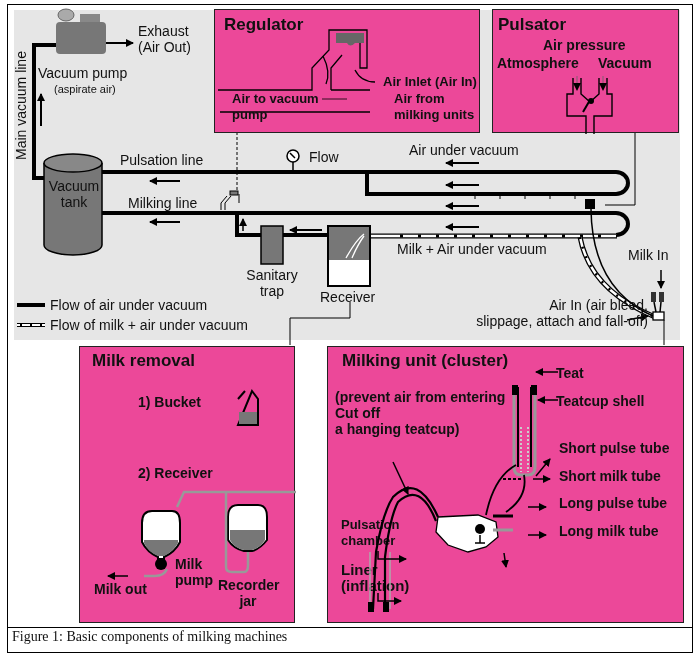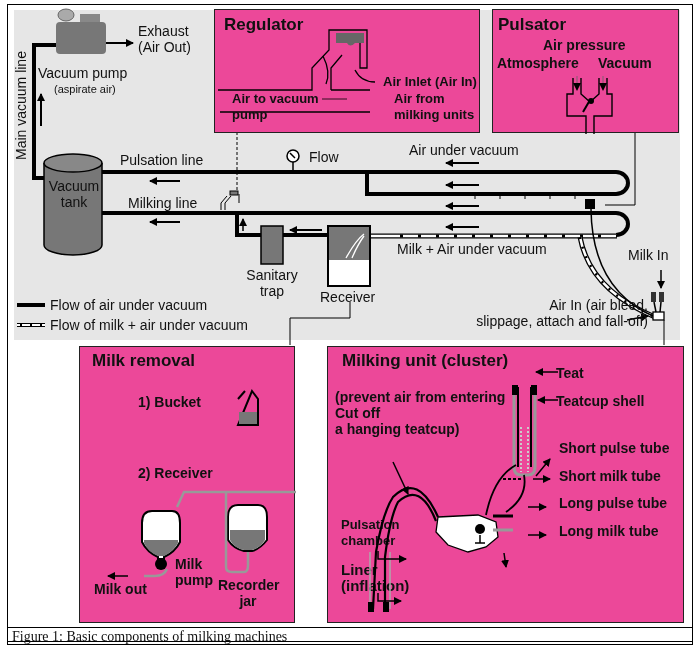--- a/index.html
+++ b/index.html
@@ -3,21 +3,21 @@
 <meta charset="utf-8">
 <style>
   html,body{margin:0;padding:0;background:#fff;}
   body{width:698px;height:656px;position:relative;overflow:hidden;font-family:"Liberation Sans",sans-serif;color:#111;}
   #frame{position:absolute;left:7px;top:4px;width:686px;height:641px;border:1px solid #000;box-sizing:border-box;}
   svg{position:absolute;left:0;top:0;}
   .lbl{position:absolute;font-size:14px;line-height:16px;white-space:nowrap;color:#111;}
   .sm{font-size:11px;}
   .title{font-size:17px;line-height:19px;}
   .box{position:absolute;background:#ec4899;border:1.5px solid #222;box-sizing:border-box;font-weight:bold;}
-  #caption{position:absolute;left:7px;top:627px;width:686px;height:15px;border:1px solid #000;border-top:1px solid #000;box-sizing:border-box;background:#fff;}
+  #caption{position:absolute;left:7px;top:627px;width:686px;height:26px;border:1px solid #000;border-top:1px solid #000;box-sizing:border-box;background:#fff;}
   #caption span{position:absolute;left:4px;top:1px;font-family:"Liberation Serif",serif;font-size:14px;line-height:16px;}
 </style>
 </head>
 <body>
 
 <div id="frame"></div>
 
 <div style="position:absolute;left:14px;top:10px;width:666px;height:330px;background:#e6e6e6;"></div>
 
 <svg width="698" height="656" viewBox="0 0 698 656">

